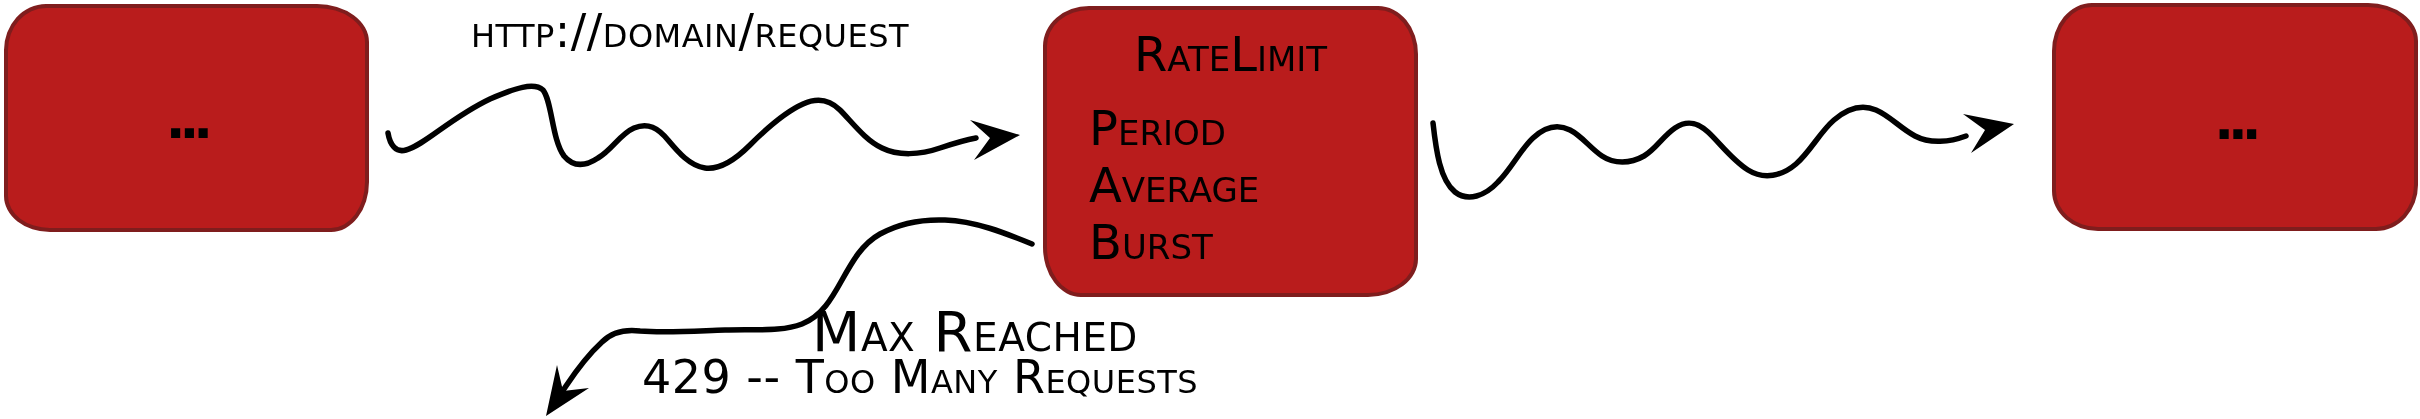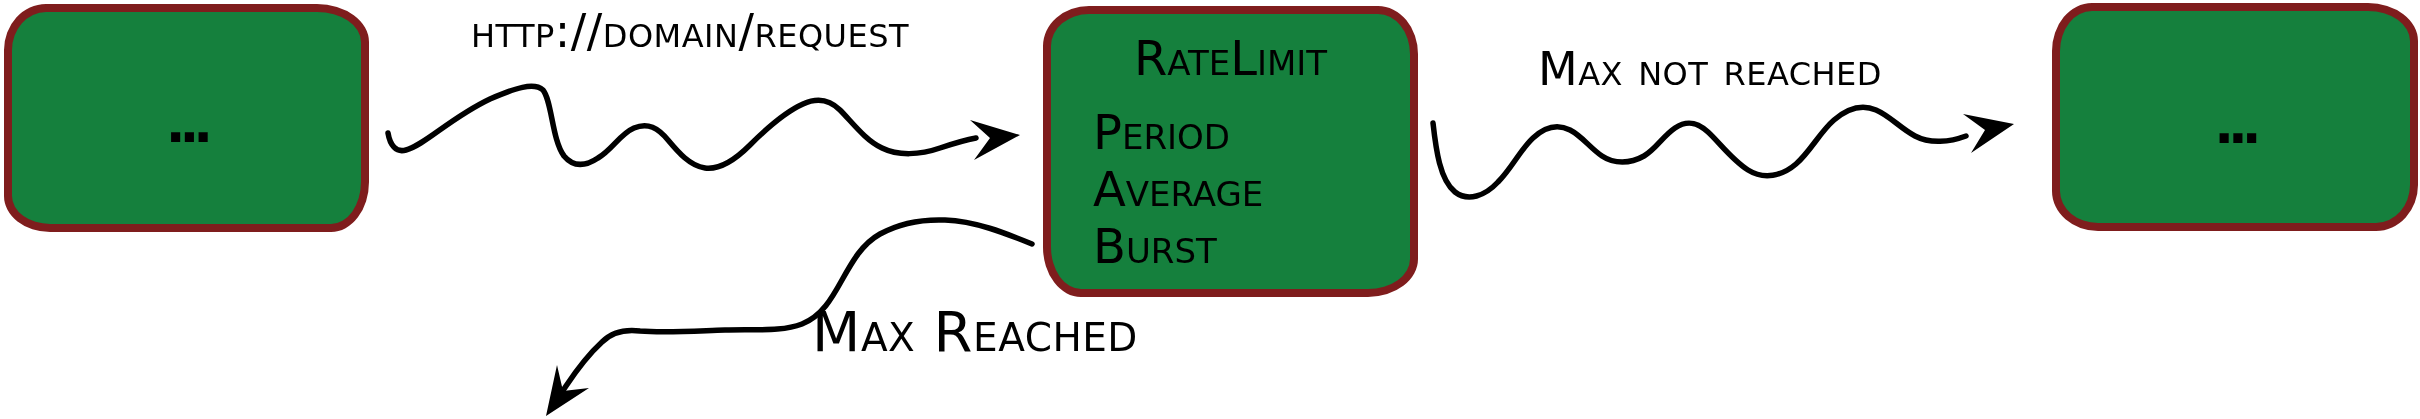--- a/index.html
+++ b/index.html
@@ -11,22 +11,22 @@
     position: relative;
     width: 2420px;
     height: 419px;
     background: #ffffff;
     overflow: hidden;
     font-family: "DejaVu Sans", sans-serif;
     color: #000;
   }
   .box {
     position: absolute;
-    background: #15803d;
-    border: 8px solid #7f1d1d;
+    background: #b91c1c;
+    border: 4px solid #7f1d1d;
     box-sizing: border-box;
   }
   #source-box {
     left: 4px; top: 4px; width: 365px; height: 228px;
     border-radius: 42px 52px 38px 46px / 46px 38px 50px 36px;
   }
   #ratelimit-box {
     left: 1043px; top: 6px; width: 375px; height: 291px;
     border-radius: 46px 40px 50px 38px / 40px 48px 38px 50px;
   }
@@ -158,18 +158,18 @@
         C 695 331, 665 333, 640 331
         C 624 329, 612 332, 602 342
         C 590 353, 578 368, 566 386
         L 558 398"></path>
       <path class="head" d="M 546 416 L 557 365 L 563 391 L 589 388 Z"></path>
     </g>
   </svg>
 
   <div class="label" id="request-url-label">http://domain/request</div>
 
-  <div class="label" id="max-not-reached-label">Max not reached</div>
 
   <div class="label" id="max-reached-label">Max Reached</div>
 
+  <div class="label" id="too-many-label">429 -- Too Many Requests</div>
 
 </div>
 
 </body></html>

